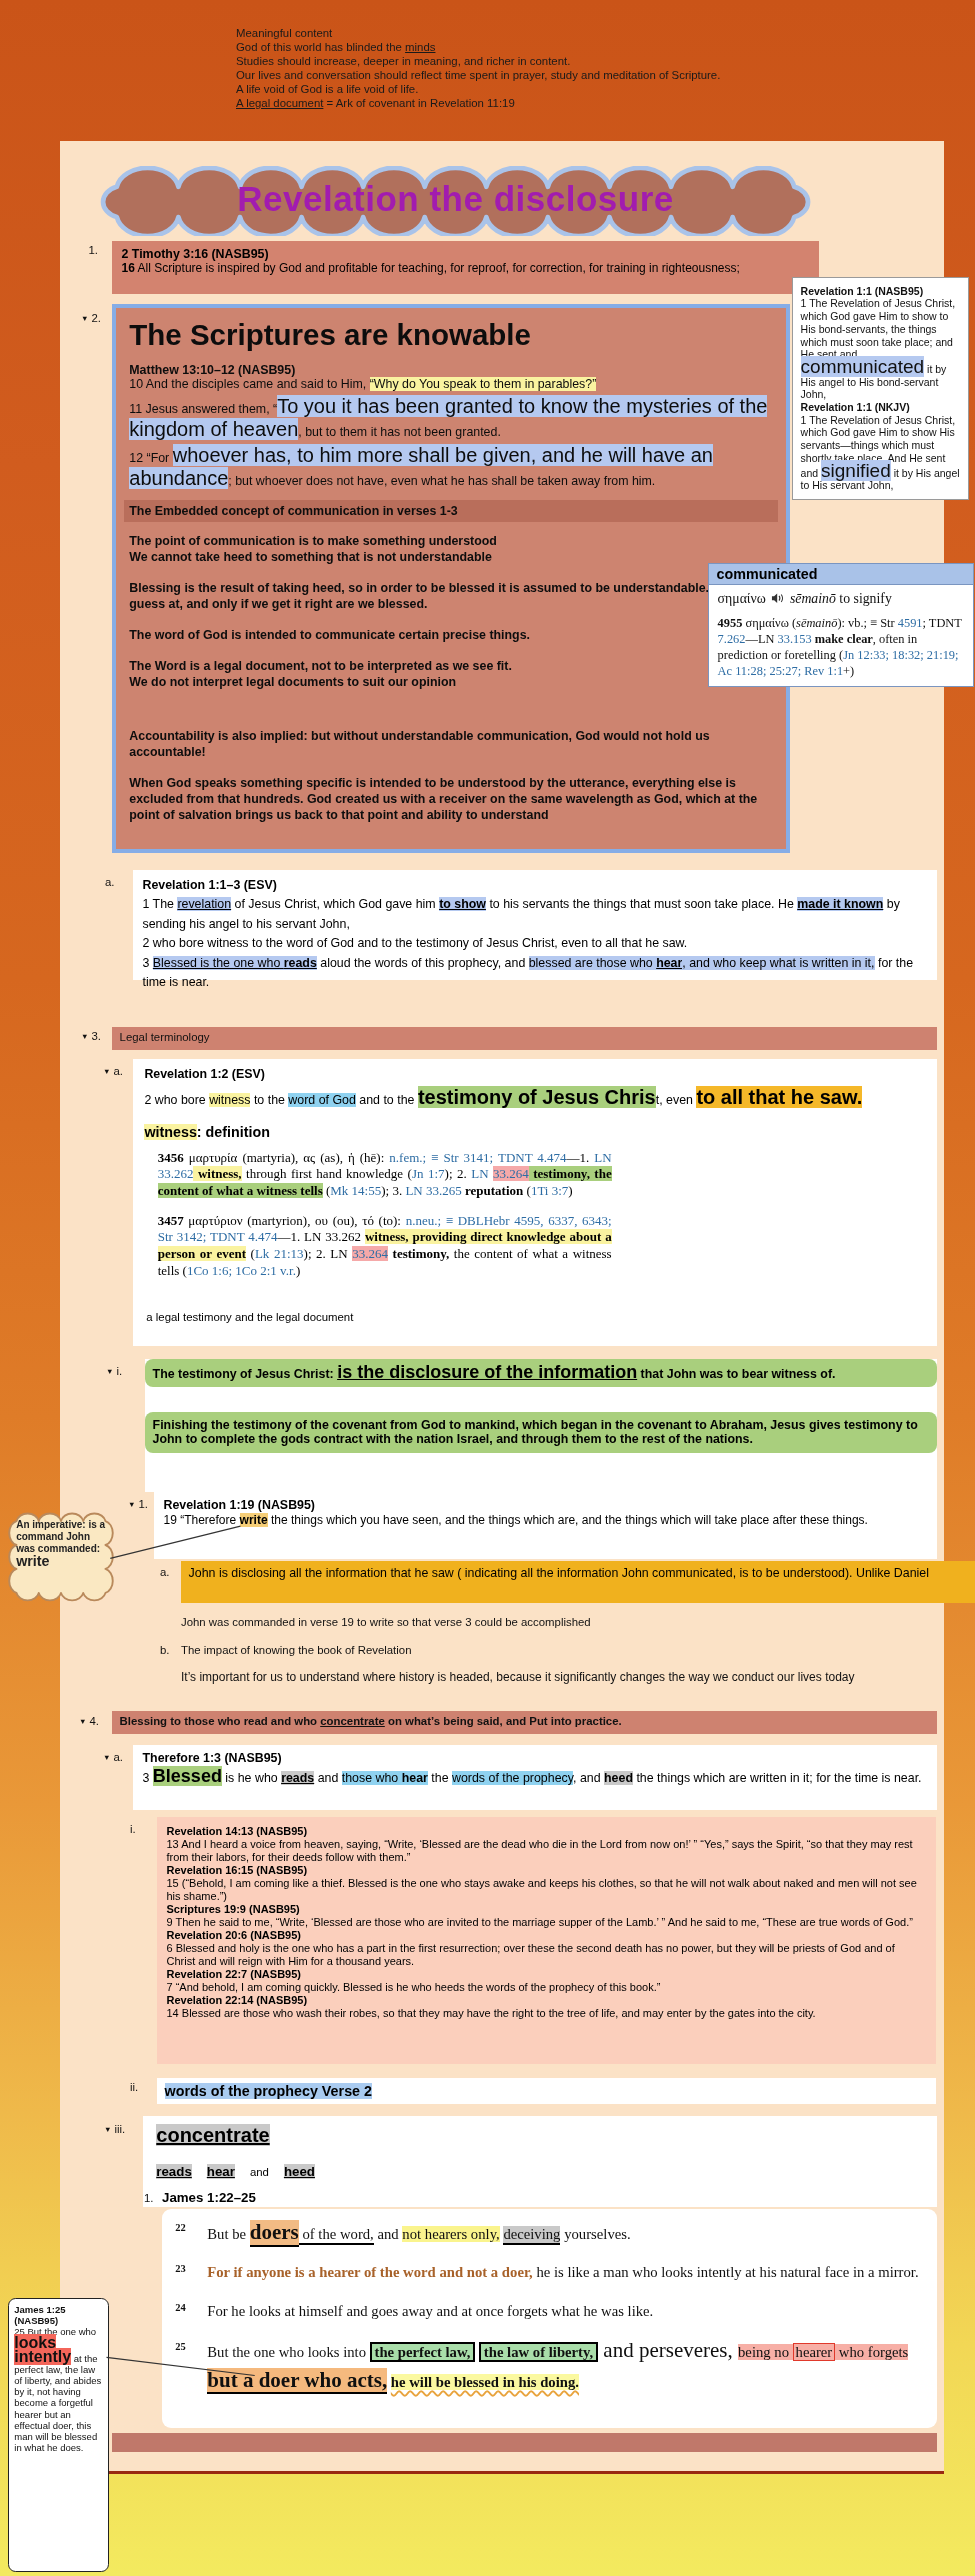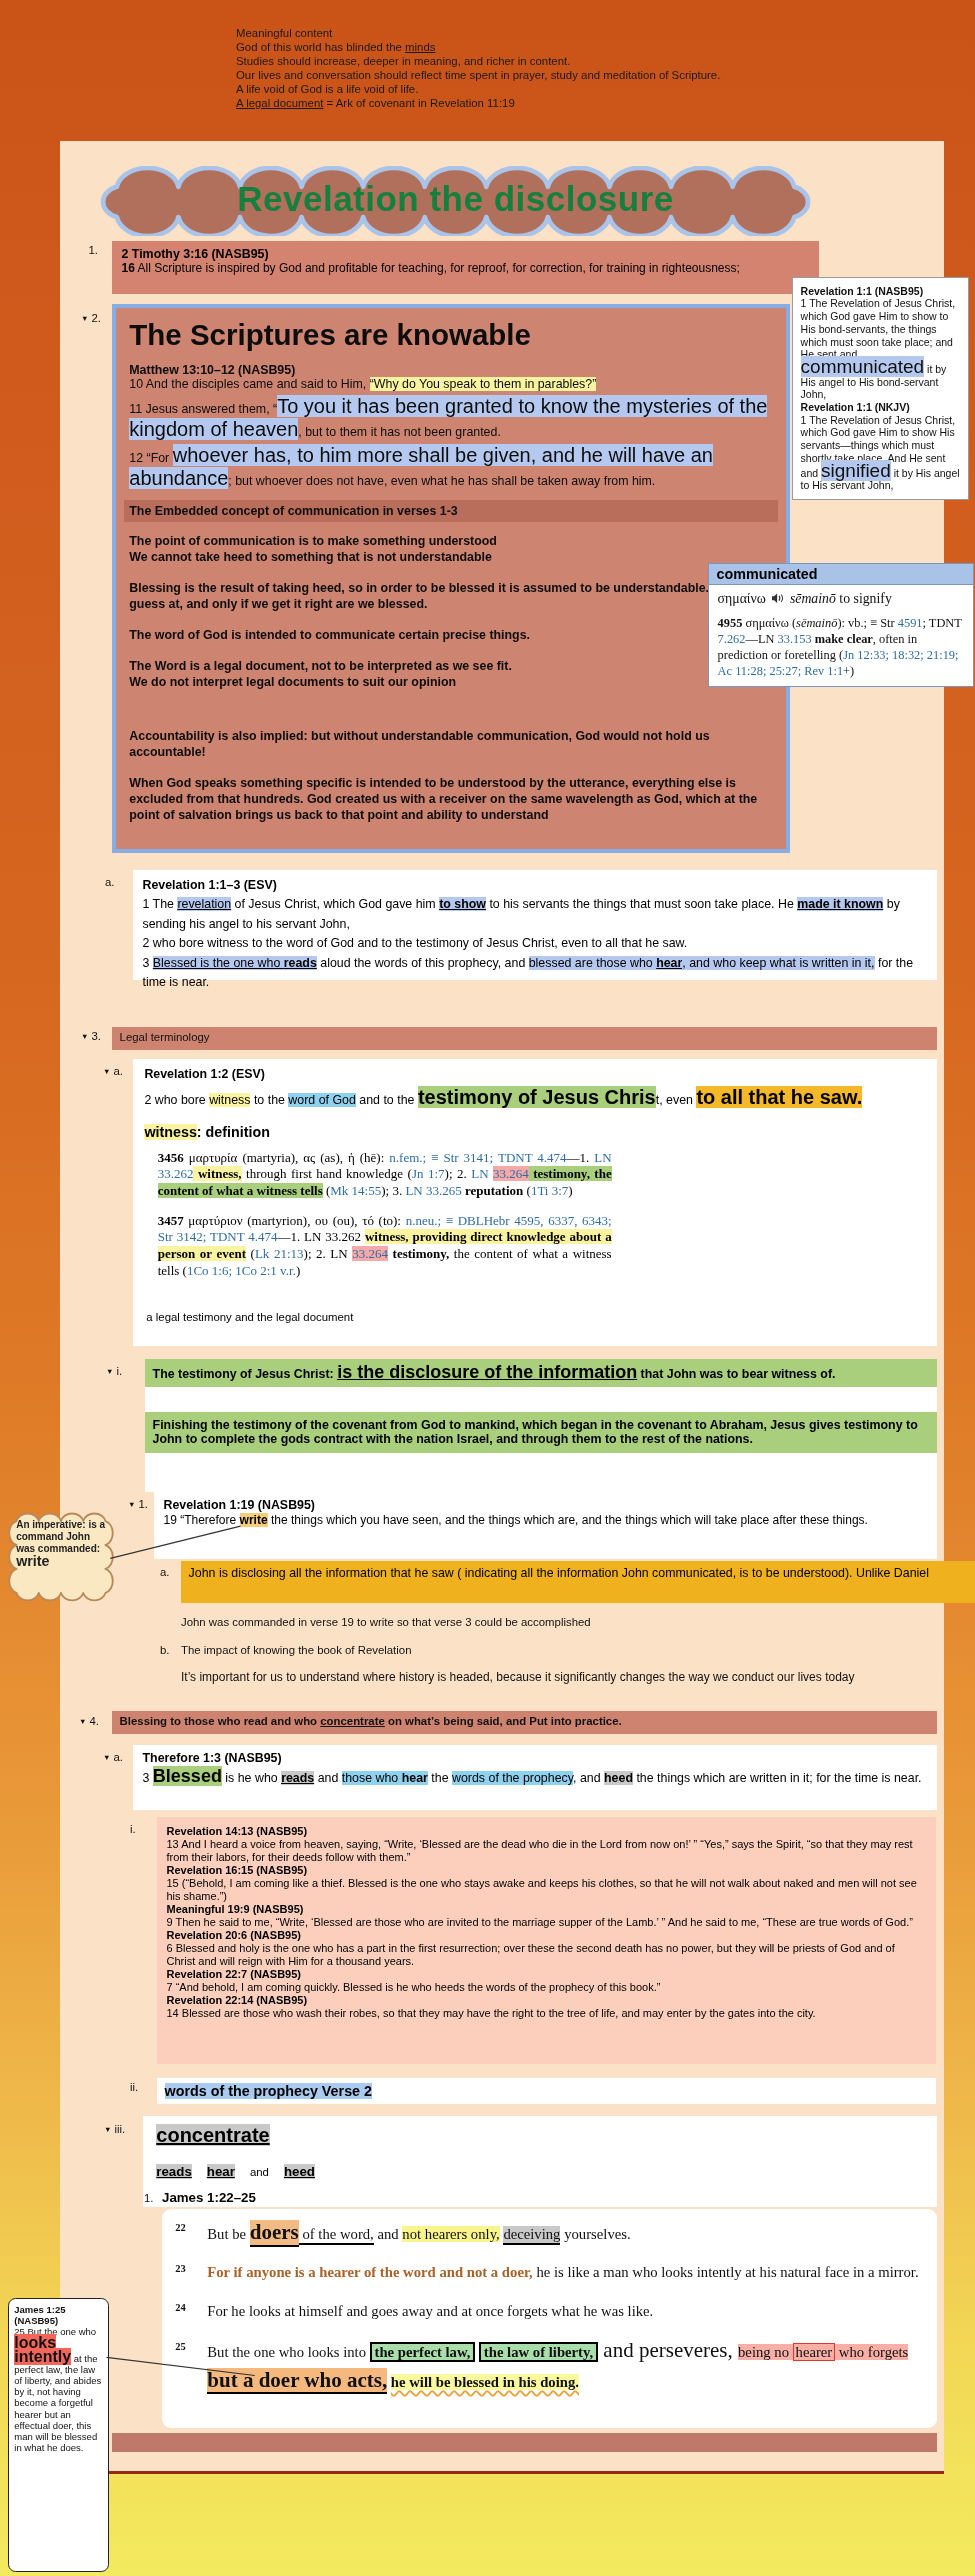--- a/index.html
+++ b/index.html
@@ -9,21 +9,21 @@
   .abs{position:absolute;}
   
   #topnotes{left:236px;top:26px;font-size:11.4px;line-height:14px;color:#1a1a1a;}
   .u{text-decoration:underline;}
   .b{font-weight:bold;}
   .i{font-style:italic;}
   
   #panel{left:60px;top:141px;width:884px;height:2330px;background:#FBE2C6;border-bottom:3.8px solid #992A12;}
   
   #cloudTitle{left:38px;top:25px;width:715px;height:70px;}
-  #cloudTitle .txt{position:absolute;left:0;top:13.3px;width:100%;text-align:center;font-size:35px;font-weight:bold;color:#15803d;letter-spacing:0.5px;}
+  #cloudTitle .txt{position:absolute;left:0;top:13.3px;width:100%;text-align:center;font-size:35px;font-weight:bold;color:#a21caf;letter-spacing:0.5px;}
   
   .num{font-size:11.4px;color:#111;}
   .tri{font-size:7.6px;margin-right:2.9px;vertical-align:1px;cursor:pointer;}
   
   #item1Box{left:52px;top:100px;width:707px;height:53px;background:#D3836F;padding:5.7px 9.5px;box-sizing:border-box;font-size:12px;}
   #item1Box .h{font-weight:bold;font-size:12.4px;}
   
   #sec2Box{left:52px;top:163px;width:678px;height:549px;background:#CD8470;border:4.8px solid #86ADE6;box-sizing:border-box;padding:9.5px 13.3px;color:#0d0d0d;}
   #sec2Box .title{font-size:29.5px;font-weight:bold;margin-bottom:11.4px;}
   #sec2Box .mh{font-weight:bold;font-size:12.4px;}
@@ -56,21 +56,21 @@
   .secbar{background:#CE8270;font-size:11.4px;padding:3.8px 7.6px;box-sizing:border-box;color:#111;}
   #sec3Bar{left:52px;top:886px;width:825px;height:23px;}
   #sec3aBox{left:73px;top:918px;width:804px;height:287px;padding:7.6px 11.4px;font-size:12.4px;}
   #sec3aBox .h{font-weight:bold;}
   .big22{font-size:20px;font-weight:bold;}
   #sec3aBox .wdef{font-size:14.3px;font-weight:bold;margin:15px 0 9.5px 0;}
   .lexp{font-family:"Liberation Serif",serif;font-size:13px;line-height:16.6px;width:454px;text-align:justify;margin:0 0 13.3px 13.3px;}
   #sec3aBox .note{font-size:11.4px;margin:32px 0 0 1.9px;}
   
   #sec3iWrap{left:85px;top:1218px;width:792px;height:133px;padding:0;}
-  .greenbox{background:#A9CF7D;font-weight:bold;font-size:12.4px;line-height:14.7px;padding:5.7px 7.6px;box-sizing:border-box;}
+  .greenbox{background:#A9CF7D;font-weight:bold;font-size:12.4px;line-height:14.7px;padding:5.7px 7.6px;box-sizing:border-box;border-radius:8px;}
   #green2{margin-top:25px;}
   .big19u{font-size:18px;text-decoration:underline;}
   
   #rev119Box{left:94px;top:1351px;width:783px;height:67px;padding:5.7px 9.5px;font-size:12px;line-height:15px;}
   #rev119Box .h{font-weight:bold;font-size:12.4px;}
   #orangeBox{left:121px;top:1420px;width:804px;height:42px;background:#F0B11E;padding:3.8px 7.6px;box-sizing:border-box;font-size:12.4px;line-height:16px;}
   .plainnote{font-size:11.4px;color:#111;}
   
   #cloudNote{left:4.8px;top:1504px;width:112px;height:106px;}
   #cloudNote .txt{position:absolute;left:11.4px;top:15px;width:89px;font-size:10px;font-weight:bold;line-height:12px;color:#222;}
@@ -204,21 +204,21 @@
       <div class="h">Therefore 1:3 (NASB95)</div>
       <div><span>3 </span><span class="hl-green big20">Blessed</span><span> is he who </span><span class="hl-grey b u">reads</span><span> and </span><span class="hl-cyan">those who </span><span class="hl-cyan b">hear</span><span> the </span><span class="hl-cyan">words of the prophecy</span><span>, and </span><span class="hl-grey b">heed</span><span> the things which are written in it; for the time is near.</span></div>
     </div>
 
     <div class="abs num" style="left:70px;top:1682px;"><span>i.</span></div>
     <div class="abs" id="pinkBox">
       <div class="h">Revelation 14:13 (NASB95)</div>
       <div>13 And I heard a voice from heaven, saying, “Write, ‘Blessed are the dead who die in the Lord from now on!’ ” “Yes,” says the Spirit, “so that they may rest from their labors, for their deeds follow with them.”</div>
       <div class="h">Revelation 16:15 (NASB95)</div>
       <div>15 (“Behold, I am coming like a thief. Blessed is the one who stays awake and keeps his clothes, so that he will not walk about naked and men will not see his shame.”)</div>
-      <div class="h">Meaningful 19:9 (NASB95)</div>
+      <div class="h">Scriptures 19:9 (NASB95)</div>
       <div>9 Then he said to me, “Write, ‘Blessed are those who are invited to the marriage supper of the Lamb.’ ” And he said to me, “These are true words of God.”</div>
       <div class="h">Revelation 20:6 (NASB95)</div>
       <div>6 Blessed and holy is the one who has a part in the first resurrection; over these the second death has no power, but they will be priests of God and of Christ and will reign with Him for a thousand years.</div>
       <div class="h">Revelation 22:7 (NASB95)</div>
       <div>7 “And behold, I am coming quickly. Blessed is he who heeds the words of the prophecy of this book.”</div>
       <div class="h">Revelation 22:14 (NASB95)</div>
       <div>14 Blessed are those who wash their robes, so that they may have the right to the tree of life, and may enter by the gates into the city.</div>
     </div>
 
     <div class="abs num" style="left:70px;top:1940px;"><span>ii.</span></div>

